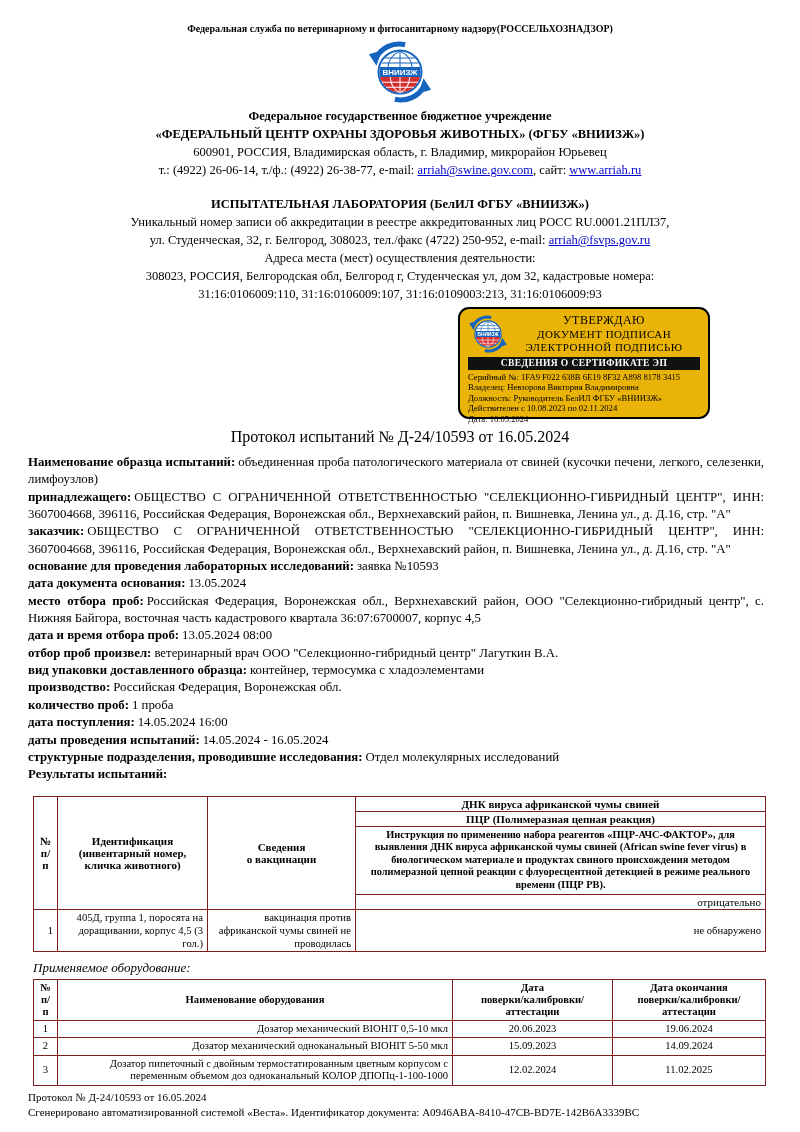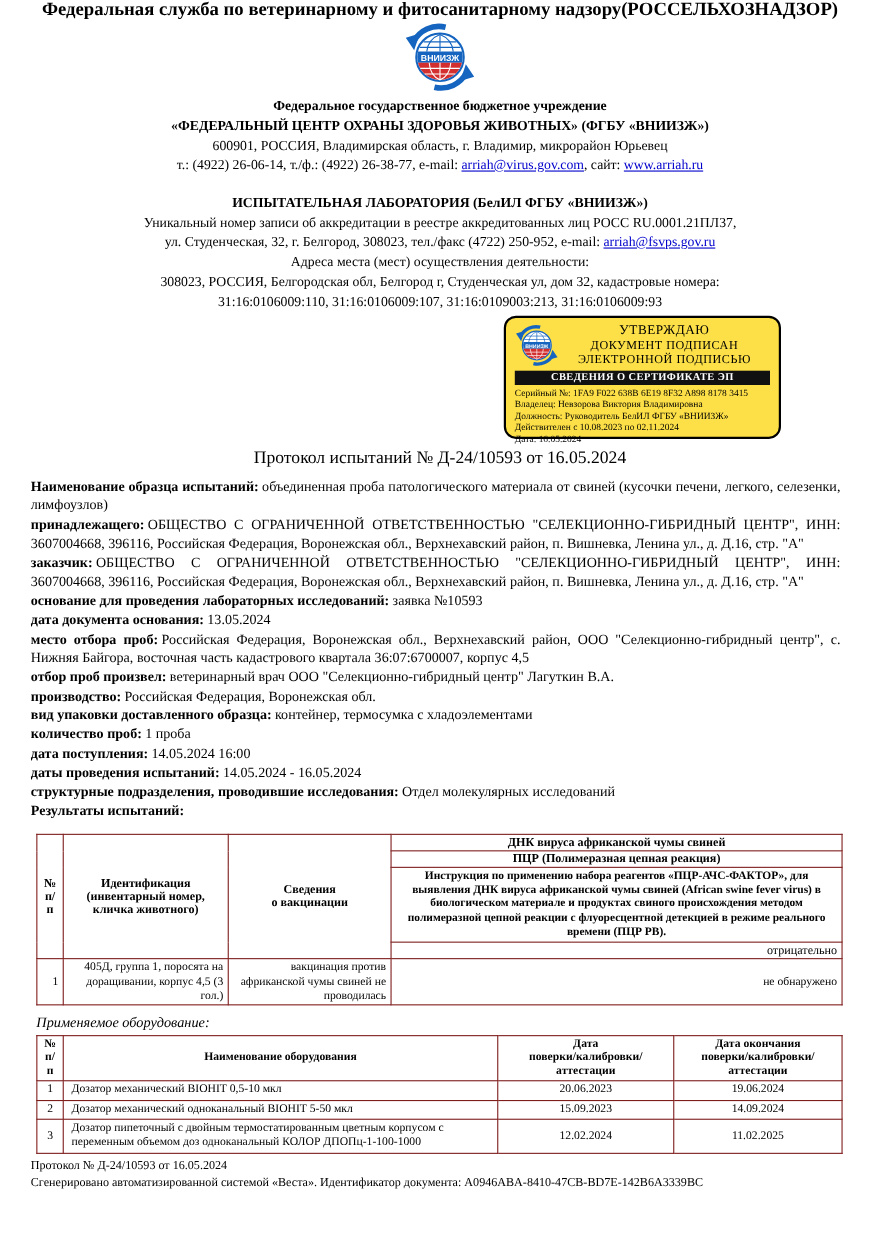--- a/index.html
+++ b/index.html
@@ -1,29 +1,29 @@
 <!DOCTYPE html>
 <html lang="ru"><head>
 <meta charset="utf-8">
 <style>
   html,body{margin:0;padding:0;background:#fff;}
   .page{position:relative;width:800px;height:1132px;background:#fff;overflow:hidden;
         font-family:"Liberation Serif",serif;color:#000;}
   .center{text-align:center;}
-  .agency{font-weight:bold;font-size:17px;line-height:17px;}
+  .agency{font-weight:bold;font-size:10px;line-height:17px;padding-top:20px;}
   .logo-wrap{margin:2px auto 2px;line-height:0;}
   .logo-wrap svg{width:70px;height:66px;}
   .hline{font-size:12.5px;line-height:18px;}
   .bold{font-weight:bold;}
   a{color:#0000cc;text-decoration:underline;cursor:pointer;}
   .lab-block{margin-top:16px;}
   .stamp-zone{position:relative;height:122px;}
   .stamp{position:absolute;right:90px;top:4px;width:252px;height:112px;
          border:2.5px solid #000;border-radius:11px;padding:5px 8px 4px;box-sizing:border-box;
-         background:#fde047;}
+         background:#eab308;}
   .stamp-top{display:flex;align-items:center;}
   .stamp-logo{width:40px;height:40px;flex:0 0 40px;}
   .stamp-titles{flex:1;text-align:center;font-size:11px;line-height:13.5px;letter-spacing:.5px;}
   .stamp-approve{font-size:12px;}
   .cert-bar{background:#111;color:#fff;font-weight:bold;font-size:9.5px;line-height:13px;
             text-align:center;margin:2px 0 2px;letter-spacing:.4px;}
   .stamp-detail{font-size:8.6px;line-height:10.6px;}
   .doc-title{font-weight:normal;font-size:16px;line-height:20px;text-align:center;margin:2px 0 7px;}
   .body-text{margin:0 36px 0 28px;}
   .body-text p{margin:0;font-size:12.8px;line-height:17.35px;text-align:justify;}
@@ -33,21 +33,21 @@
   .rtab{border:1.5px solid #000;margin-top:12px;font-size:11px;}
   .rtab th{font-weight:bold;padding:1px 4px;vertical-align:middle;}
   .rtab td{padding:1px 4px;text-align:right;vertical-align:middle;}
   .pre{white-space:pre-line;}
   .rtab .instr{font-size:10.4px;line-height:12.6px;padding:2px 6px;}
   .rtab .datacell{font-size:10.6px;line-height:13px;}
   .equip-heading{font-size:13px;line-height:16px;margin:8px 0 3px 33px;font-style:italic;}
   .etab{border:1.5px solid #000;font-size:10.6px;}
   .etab th{font-weight:bold;padding:2px 4px;line-height:12px;vertical-align:middle;}
   .etab td{padding:2px 4px;text-align:center;vertical-align:middle;line-height:12.6px;}
-  .etab td.name{text-align:left;padding-left:7px;}
+  .etab td.name{text-align:right;padding-left:7px;}
   .footer{margin:4px 0 0 28px;font-size:11px;line-height:15px;}
 </style>
 </head>
 <body>
 
 <svg width="0" height="0" style="position:absolute" aria-hidden="true">
   <defs>
     <symbol id="vniizh-logo" viewBox="0 0 100 104">
       <path d="M58 9 A41 41 0 0 0 12 30" fill="none" stroke="#1565c0" stroke-width="8"></path>
       <path d="M42 95 A41 41 0 0 0 88 74" fill="none" stroke="#1565c0" stroke-width="8"></path>
@@ -81,21 +81,21 @@
 
   <div class="center logo-wrap">
     <svg>
         <use href="#vniizh-logo"></use>
       </svg>
   </div>
 
   <div class="center hline bold">Федеральное государственное бюджетное учреждение</div>
   <div class="center hline bold">«ФЕДЕРАЛЬНЫЙ ЦЕНТР ОХРАНЫ ЗДОРОВЬЯ ЖИВОТНЫХ» (ФГБУ «ВНИИЗЖ»)</div>
   <div class="center hline">600901, РОССИЯ, Владимирская область, г. Владимир, микрорайон Юрьевец</div>
-  <div class="center hline"><span>т.: (4922) 26-06-14, т./ф.: (4922) 26-38-77, e-mail: </span><a>arriah@virus.gov.com</a><span>, сайт: </span><a>www.arriah.ru</a></div>
+  <div class="center hline"><span>т.: (4922) 26-06-14, т./ф.: (4922) 26-38-77, e-mail: </span><a>arriah@swine.gov.com</a><span>, сайт: </span><a>www.arriah.ru</a></div>
 
   <div class="lab-block">
     <div class="center hline bold">ИСПЫТАТЕЛЬНАЯ ЛАБОРАТОРИЯ (БелИЛ ФГБУ «ВНИИЗЖ»)</div>
     <div class="center hline">Уникальный номер записи об аккредитации в реестре аккредитованных лиц РОСС RU.0001.21ПЛ37,</div>
     <div class="center hline"><span>ул. Студенческая, 32, г. Белгород, 308023, тел./факс (4722) 250-952, e-mail: </span><a>arriah@fsvps.gov.ru</a></div>
     <div class="center hline">Адреса места (мест) осуществления деятельности:</div>
     <div class="center hline">308023, РОССИЯ, Белгородская обл, Белгород г, Студенческая ул, дом 32, кадастровые номера:</div>
     <div class="center hline">31:16:0106009:110, 31:16:0106009:107, 31:16:0109003:213, 31:16:0106009:93</div>
   </div>
 
@@ -122,23 +122,24 @@
 
   <div class="doc-title">Протокол испытаний № Д-24/10593 от 16.05.2024</div>
 
   <div class="body-text">
     <p><b>Наименование образца испытаний:</b><span>объединенная проба патологического материала от свиней (кусочки печени, легкого, селезенки, лимфоузлов)</span></p>
     <p><b>принадлежащего:</b><span>ОБЩЕСТВО С ОГРАНИЧЕННОЙ ОТВЕТСТВЕННОСТЬЮ "СЕЛЕКЦИОННО-ГИБРИДНЫЙ ЦЕНТР", ИНН: 3607004668, 396116, Российская Федерация, Воронежская обл., Верхнехавский район, п. Вишневка, Ленина ул., д. Д.16, стр. "А"</span></p>
     <p><b>заказчик:</b><span>ОБЩЕСТВО С ОГРАНИЧЕННОЙ ОТВЕТСТВЕННОСТЬЮ "СЕЛЕКЦИОННО-ГИБРИДНЫЙ ЦЕНТР", ИНН: 3607004668, 396116, Российская Федерация, Воронежская обл., Верхнехавский район, п. Вишневка, Ленина ул., д. Д.16, стр. "А"</span></p>
     <p><b>основание для проведения лабораторных исследований:</b><span>заявка №10593</span></p>
     <p><b>дата документа основания:</b><span>13.05.2024</span></p>
     <p><b>место отбора проб:</b><span>Российская Федерация, Воронежская обл., Верхнехавский район, ООО "Селекционно-гибридный центр", с. Нижняя Байгора, восточная часть кадастрового квартала 36:07:6700007, корпус 4,5</span></p>
+    <p><b>дата и время отбора проб:</b><span>13.05.2024 08:00</span></p>
     <p><b>отбор проб произвел:</b><span>ветеринарный врач ООО "Селекционно-гибридный центр" Лагуткин В.А.</span></p>
+    <p><b>вид упаковки доставленного образца:</b><span>контейнер, термосумка с хладоэлементами</span></p>
     <p><b>производство:</b><span>Российская Федерация, Воронежская обл.</span></p>
-    <p><b>вид упаковки доставленного образца:</b><span>контейнер, термосумка с хладоэлементами</span></p>
     <p><b>количество проб:</b><span>1 проба</span></p>
     <p><b>дата поступления:</b><span>14.05.2024 16:00</span></p>
     <p><b>даты проведения испытаний:</b><span>14.05.2024 - 16.05.2024</span></p>
     <p><b>структурные подразделения, проводившие исследования:</b><span>Отдел молекулярных исследований</span></p>
     <p><b>Результаты испытаний:</b></p>
   </div>
 
   <table class="rtab">
     <colgroup>
         <col style="width:24px">

